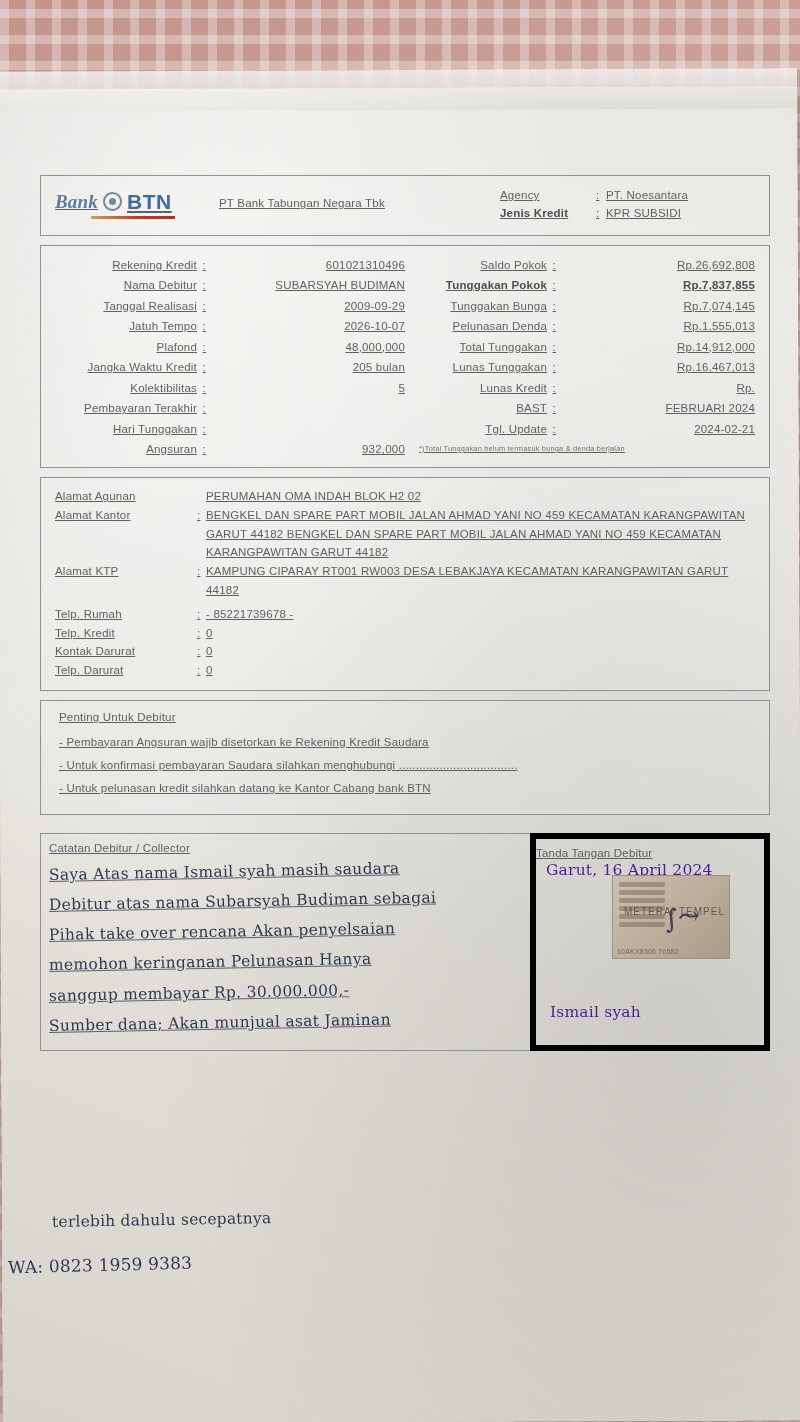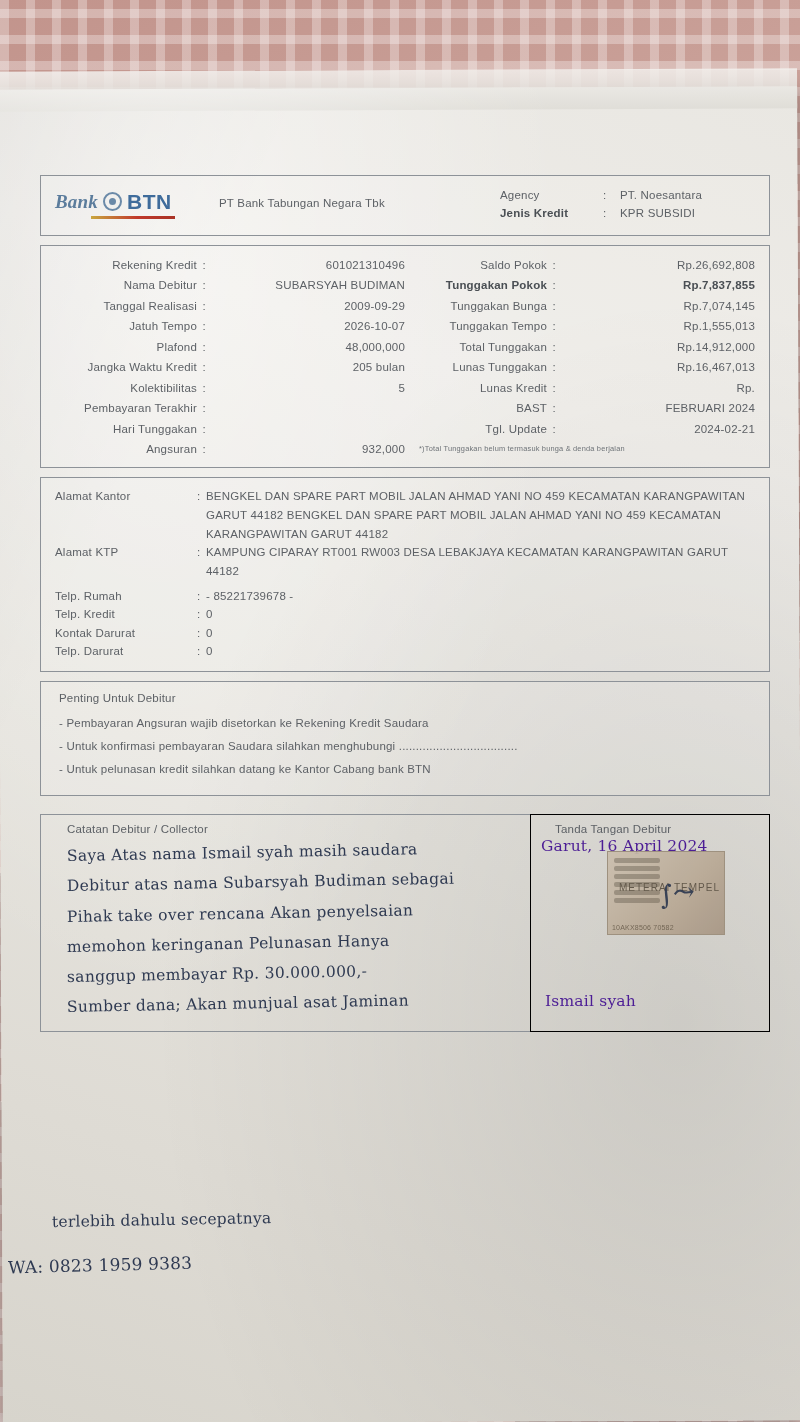--- a/index.html
+++ b/index.html
@@ -41,36 +41,37 @@
       radial-gradient(ellipse at 20% 12%, rgba(255,255,255,0.45), rgba(255,255,255,0) 45%),
       radial-gradient(ellipse at 85% 70%, rgba(0,0,0,0.10), rgba(0,0,0,0) 55%);
     pointer-events:none;
   }
   #doc {
     position:absolute;
     left: 40px; top: 175px; width: 730px;
     color: #5d6166;
     font-size: 11.5px;
     letter-spacing: .2px;
+    text-decoration: underline;
   }
   .box { border: 1px solid #8d9298; margin-bottom: 9px; background: rgba(255,255,255,0.10); }
 
   
   .hdr { display:flex; align-items:center; padding: 10px 14px 12px 14px; }
   .logo { width: 150px; flex: 0 0 150px; }
   .logo-row { display:flex; align-items:center; gap:5px; }
   .logo-bank { font-family:"Liberation Serif", serif; font-style:italic; font-weight:bold; font-size:19px; color:#5b7c9c; }
   .logo-mark { width:19px; height:19px; border-radius:50%; border:2px solid #6b8aa8; position:relative; }
   .logo-mark:after{ content:""; position:absolute; left:4px; top:4px; width:7px; height:7px; border-radius:50%; background:#6b8aa8; }
   .logo-btn { font-weight:bold; font-size:21px; color:#3f6c9b; letter-spacing:.5px; }
   .logo-underline { height:3px; width:84px; margin-left:36px; margin-top:2px;
      background: linear-gradient(90deg,#c9a63f,#c0392b 55%, #a93226); }
   .hdr-mid { flex:1; padding-left:14px; line-height:1.55; font-size:11.5px; }
   .hdr-right { width: 255px; line-height:1.6; font-size:11.5px; }
-  .hdr-right .r { display:flex;gap:7px; }
+  .hdr-right .r { display:flex; }
   .hdr-right .rk { width: 96px; }
   .hdr-right .rc { width: 10px; }
 
   
   .info { display:flex; padding: 9px 14px 8px 14px; }
   .col { width:50%; }
   .col.right { padding-left: 14px; }
   .row { display:flex; line-height: 1.78; text-align: right; }
   .k { width: 142px; flex:0 0 142px; }
   .c { width: 9px; flex:0 0 9px; }
@@ -86,22 +87,22 @@
   .ac { width: 9px; flex:0 0 9px; }
   .av { flex:1; }
 
   
   .penting { padding: 10px 14px 14px 18px; }
   .penting .title { margin-bottom: 8px; }
   .penting li { list-style:none; line-height:2.0; }
 
   
   .sig { display:flex; min-height: 218px; margin-top: 18px; }
-  .sig-left { flex:1; border:1px solid #8d9298; border-right:none; padding:8px 26px; position:relative; }
-  .sig-right { width: 240px; border:1px solid #000000; padding:8px 24px; position:relative; }
+  .sig-left { flex:1; border:1px solid #8d9298; border-right:none; padding:8px 8px; position:relative; }
+  .sig-right { width: 240px; border:6px solid #000000; padding:8px 0; position:relative; }
   .hand {
     font-family: "DejaVu Serif", serif;
     color:#2f3a52; font-size: 15.5px; line-height: 1.95;
     letter-spacing:.3px;
   }
   .hand-line { display:block; transform: rotate(-1.1deg); transform-origin: left center; }
   .hand2 { position:absolute; color:#4c1d95; font-family:"DejaVu Serif", serif; font-size:15.5px; }
   .stamp {
     position:absolute; left: 76px; top: 36px; width: 118px; height: 84px;
     background: linear-gradient(135deg,#cbbfae,#b8a894 60%, #a79684);
@@ -222,21 +223,21 @@
             <span class="k bold">Tunggakan Pokok</span>
             <span class="c">:</span>
             <span class="v bold">Rp.7,837,855</span>
           </div>
         <div class="row">
             <span class="k">Tunggakan Bunga</span>
             <span class="c">:</span>
             <span class="v">Rp.7,074,145</span>
           </div>
         <div class="row">
-            <span class="k">Tunggakan Tempo</span>
+            <span class="k">Pelunasan Denda</span>
             <span class="c">:</span>
             <span class="v">Rp.1,555,013</span>
           </div>
         <div class="row">
             <span class="k">Total Tunggakan</span>
             <span class="c">:</span>
             <span class="v">Rp.14,912,000</span>
           </div>
         <div class="row">
             <span class="k">Lunas Tunggakan</span>
@@ -258,20 +259,25 @@
             <span class="c">:</span>
             <span class="v">2024-02-21</span>
           </div>
         <div class="note">*)Total Tunggakan belum termasuk bunga &amp; denda berjalan</div>
       </div>
     </div>
   </div>
 
   <div class="box">
     <div class="addr">
+      <div class="arow">
+          <span class="ak">Alamat Agunan</span>
+          <span class="ac"></span>
+          <span class="av">PERUMAHAN OMA INDAH BLOK H2 02</span>
+        </div>
       <div class="arow">
           <span class="ak">Alamat Kantor</span>
           <span class="ac">:</span>
           <span class="av">BENGKEL DAN SPARE PART MOBIL JALAN AHMAD YANI NO 459 KECAMATAN KARANGPAWITAN GARUT 44182 BENGKEL DAN SPARE PART MOBIL JALAN AHMAD YANI NO 459 KECAMATAN KARANGPAWITAN GARUT 44182</span>
         </div>
       <div class="arow">
           <span class="ak">Alamat KTP</span>
           <span class="ac">:</span>
           <span class="av">KAMPUNG CIPARAY RT001 RW003 DESA LEBAKJAYA KECAMATAN KARANGPAWITAN GARUT 44182</span>
         </div>
@@ -330,20 +336,20 @@
             <i></i>
             <i></i>
             <i></i>
             <i></i>
             <i></i>
           </div>
         <div class="txt">METERAI TEMPEL</div>
         <div class="num">10AKX8506 70582</div>
       </div>
       <div class="scribble">∫⤳</div>
-      <div class="hand2" style="left:14px; top:177px;">Ismail syah</div>
+      <div class="hand2" style="left:14px; top:164px;">Ismail syah</div>
     </div>
   </div>
 
   <div class="below" style="left:12px; top:1036px; transform:rotate(-1deg);">terlebih dahulu secepatnya</div>
   <div class="below" style="left:-32px; top:1080px; transform:rotate(-1.5deg); font-size:17px;">WA: 0823 1959 9383</div>
 
 </div>
 
 </body></html>

